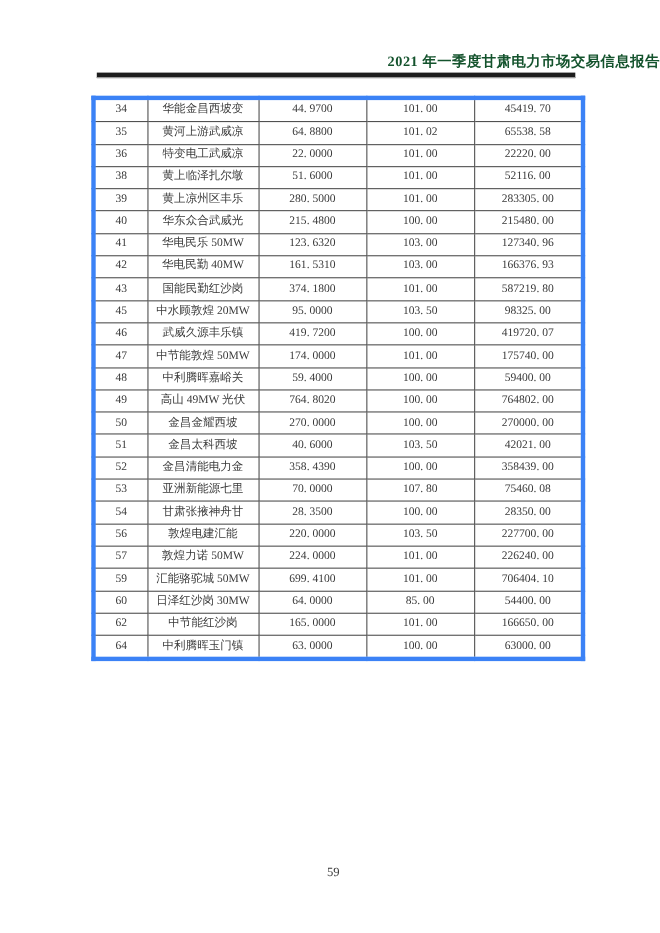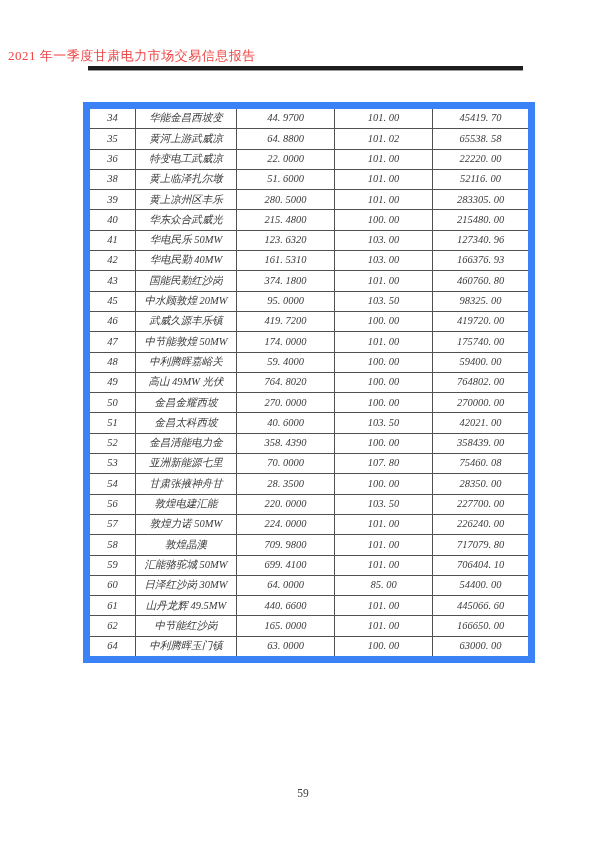--- a/index.html
+++ b/index.html
@@ -18,44 +18,43 @@
     font-family: "Liberation Serif", "DejaVu Serif", serif;
     color: #363636;
   }
   .doc-title {
     position: absolute;
     top: 47px;
     left: 0;
     width: 100%;
     box-sizing: border-box;
     padding-left: 8px;
-    text-align: left;
+    text-align: right;
     font-size: 13px;
-    font-weight: normal;
+    font-weight: bold;
     letter-spacing: 0.5px;
-    color: #ef4444;
+    color: #14532d;
   }
   .header-rule {
     position: absolute;
     top: 66px;
     left: 88px;
     width: 435px;
     height: 3.5px;
     background: #1d1d1d;
     border-bottom: 1.5px solid #9a9a9a;
   }
   table.data-table {
     position: absolute;
-    top: 102px;
+    top: 87px;
     left: 83px;
     width: 445px;
     border-collapse: collapse;
     table-layout: fixed;
-    border: 7px solid #3b82f6;
-    font-style: italic;
+    border: 4px solid #3b82f6;
   }
   table.data-table td {
     border: 1px solid #515151;
     height: 19.3px;
     padding: 0;
     text-align: center;
     vertical-align: middle;
     font-size: 10.5px;
     line-height: 1;
     white-space: nowrap;
@@ -146,35 +145,35 @@
           <td>华电民勤 40MW</td>
           <td>161. 5310</td>
           <td>103. 00</td>
           <td>166376. 93</td>
         </tr>
         <tr>
           <td>43</td>
           <td>国能民勤红沙岗</td>
           <td>374. 1800</td>
           <td>101. 00</td>
-          <td>460760. 80</td>
+          <td>587219. 80</td>
         </tr>
         <tr>
           <td>45</td>
           <td>中水顾敦煌 20MW</td>
           <td>95. 0000</td>
           <td>103. 50</td>
           <td>98325. 00</td>
         </tr>
         <tr>
           <td>46</td>
           <td>武威久源丰乐镇</td>
           <td>419. 7200</td>
           <td>100. 00</td>
-          <td>419720. 00</td>
+          <td>419720. 07</td>
         </tr>
         <tr>
           <td>47</td>
           <td>中节能敦煌 50MW</td>
           <td>174. 0000</td>
           <td>101. 00</td>
           <td>175740. 00</td>
         </tr>
         <tr>
           <td>48</td>
@@ -233,48 +232,34 @@
           <td>227700. 00</td>
         </tr>
         <tr>
           <td>57</td>
           <td>敦煌力诺 50MW</td>
           <td>224. 0000</td>
           <td>101. 00</td>
           <td>226240. 00</td>
         </tr>
         <tr>
-          <td>58</td>
-          <td>敦煌晶澳</td>
-          <td>709. 9800</td>
-          <td>101. 00</td>
-          <td>717079. 80</td>
-        </tr>
-        <tr>
           <td>59</td>
           <td>汇能骆驼城 50MW</td>
           <td>699. 4100</td>
           <td>101. 00</td>
           <td>706404. 10</td>
         </tr>
         <tr>
           <td>60</td>
           <td>日泽红沙岗 30MW</td>
           <td>64. 0000</td>
           <td>85. 00</td>
           <td>54400. 00</td>
         </tr>
         <tr>
-          <td>61</td>
-          <td>山丹龙辉 49.5MW</td>
-          <td>440. 6600</td>
-          <td>101. 00</td>
-          <td>445066. 60</td>
-        </tr>
-        <tr>
           <td>62</td>
           <td>中节能红沙岗</td>
           <td>165. 0000</td>
           <td>101. 00</td>
           <td>166650. 00</td>
         </tr>
         <tr>
           <td>64</td>
           <td>中利腾晖玉门镇</td>
           <td>63. 0000</td>

